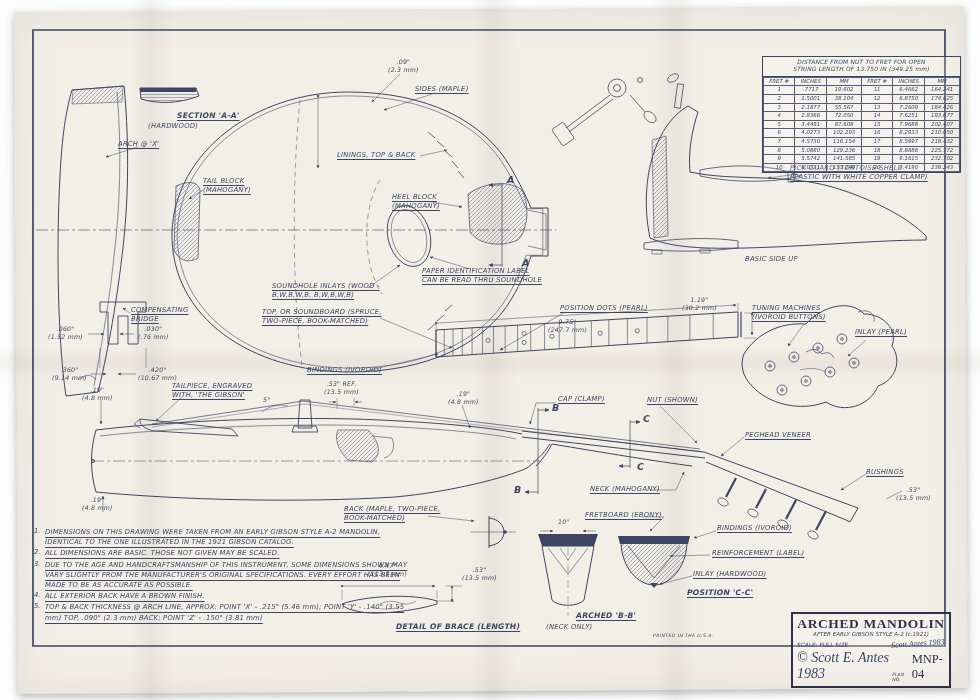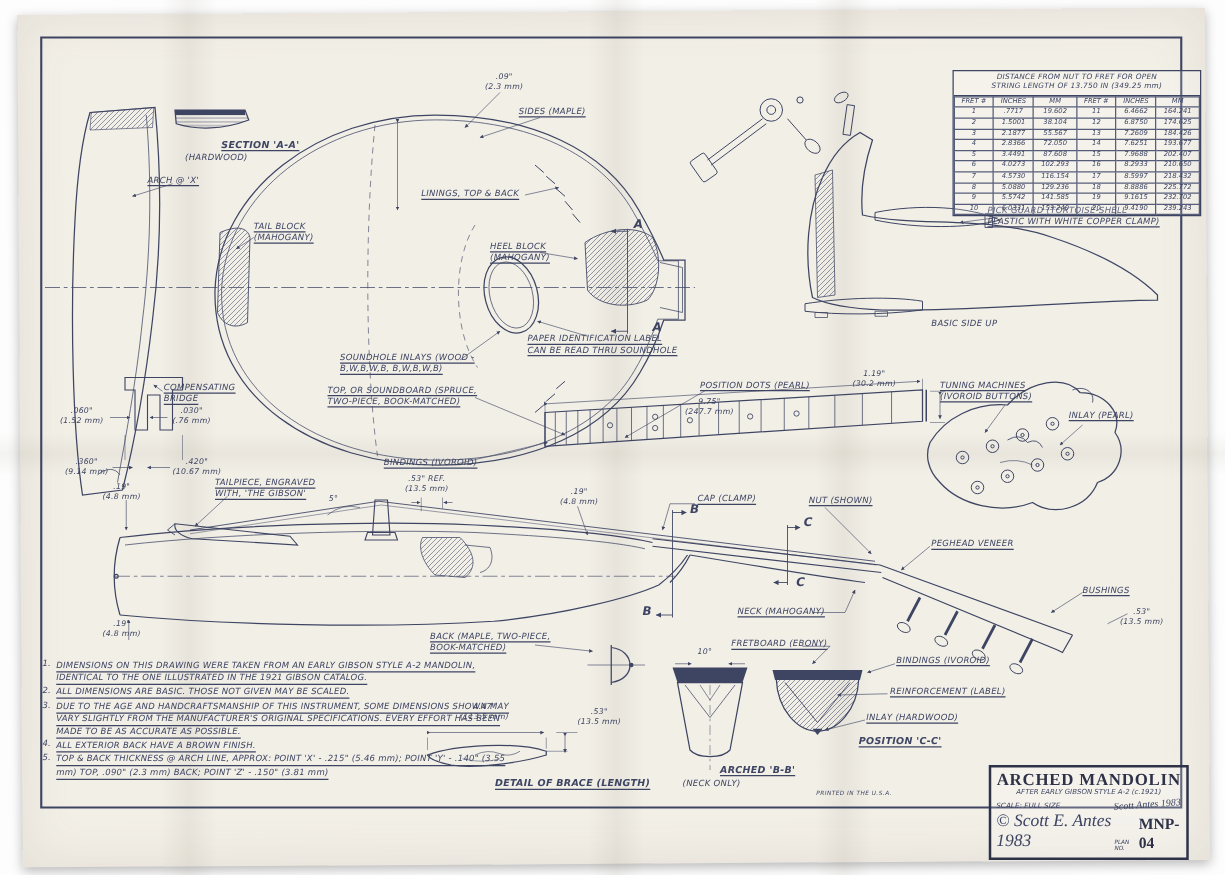--- a/index.html
+++ b/index.html
@@ -52,21 +52,21 @@
                display:flex;flex-direction:column;padding:2px 4px;box-sizing:border-box;margin-top:28px;}
   .tb-title{font-family:"Liberation Serif",serif;font-weight:bold;font-size:13.5px;
             letter-spacing:.6px;text-align:center;color:#2e3248;}
   .tb-sub{font-style:italic;font-size:5.6px;text-align:center;margin-top:-1px;}
   .tb-row{display:flex;justify-content:space-between;align-items:flex-end;margin-top:2px;}
   .tb-scale{font-style:italic;font-size:5.8px;}
   .tb-sig{font-family:"Liberation Serif",serif;font-style:italic;font-size:8px;transform:rotate(-4deg);}
   .tb-copy{font-family:"Liberation Serif",serif;font-style:italic;font-size:14px;}
   .tb-planno-wrap{display:flex;align-items:flex-end;gap:3px;}
   .tb-plan-label{font-style:italic;font-size:4.6px;}
-  .tb-plan-no{font-family:"Liberation Serif",serif;font-weight:bold;font-size:12.5px;color:#2e3248;}
+  .tb-plan-no{font-family:"Liberation Serif",serif;font-weight:normal;font-size:12.5px;color:#2e3248;}
 </style>
 </head>
 <body>
 
 <div class="stage">
   <div class="sheet"></div>
   <div class="crease" style="left:128px"></div>
   <div class="crease" style="left:470px"></div>
   <div class="crease" style="left:652px"></div>
   <div class="crease-h" style="top:346px"></div>

